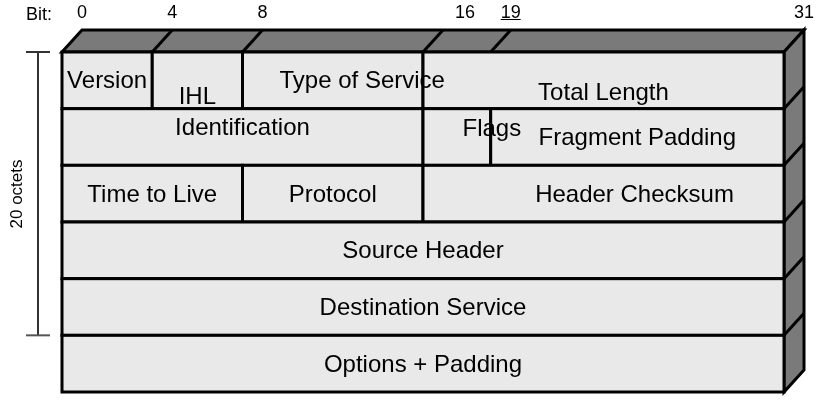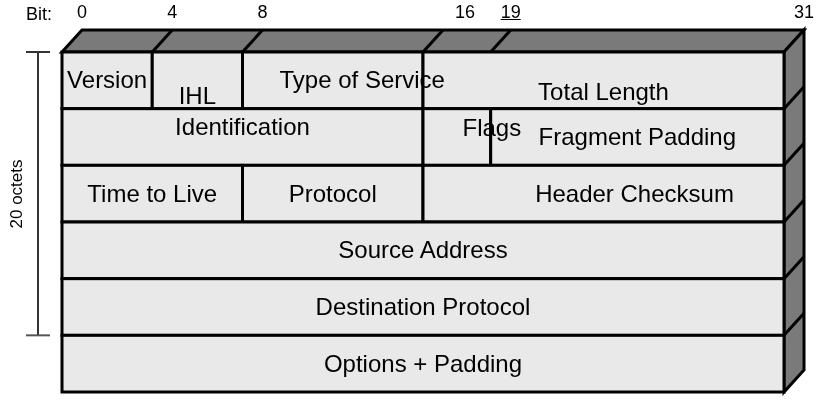--- a/index.html
+++ b/index.html
@@ -120,20 +120,20 @@
   <div class="field-label" style="left: 62px; top: 52px; width: 90.25px; height: 56.6667px;">Version</div>
       <div class="field-label" style="left: 152.25px; top: 68px; width: 90.25px; height: 56.6667px;">IHL</div>
       <div class="field-label" style="left: 248px; top: 52px; width: 180.5px; height: 56.6667px; padding-left: 24px;">Type of Service</div>
       <div class="field-label" style="left: 423px; top: 64px; width: 361px; height: 56.6667px;">Total Length</div>
       <div class="field-label" style="left: 62px; top: 99px; width: 361px; height: 56.6667px;">Identification</div>
       <div class="field-label" style="left: 423px; top: 100px; width: 67.6875px; height: 56.6667px; margin-left: 35px;">Flags</div>
       <div class="field-label" style="left: 490.688px; top: 108.667px; width: 293.312px; height: 56.6667px;">Fragment Padding</div>
       <div class="field-label" style="left: 62px; top: 165.333px; width: 180.5px; height: 56.6667px;">Time to Live</div>
       <div class="field-label" style="left: 242.5px; top: 165.333px; width: 180.5px; height: 56.6667px; text-align: center;">Protocol</div>
       <div class="field-label" style="left: 423px; top: 165.333px; width: 361px; height: 56.6667px; margin-left: 31px;">Header Checksum</div>
-      <div class="field-label" style="left: 62px; top: 222px; width: 722px; height: 56.6667px;">Source Address</div>
-      <div class="field-label" style="left: 62px; top: 278.667px; width: 722px; height: 56.6667px;">Destination Protocol</div>
+      <div class="field-label" style="left: 62px; top: 222px; width: 722px; height: 56.6667px;">Source Header</div>
+      <div class="field-label" style="left: 62px; top: 278.667px; width: 722px; height: 56.6667px;">Destination Service</div>
       <div class="field-label" style="left: 62px; top: 335.333px; width: 722px; height: 56.6667px;">Options + Padding</div>
     </div>
 
   <div class="bracket-label">20 octets</div>
 
 </div>
 
 </body></html>

